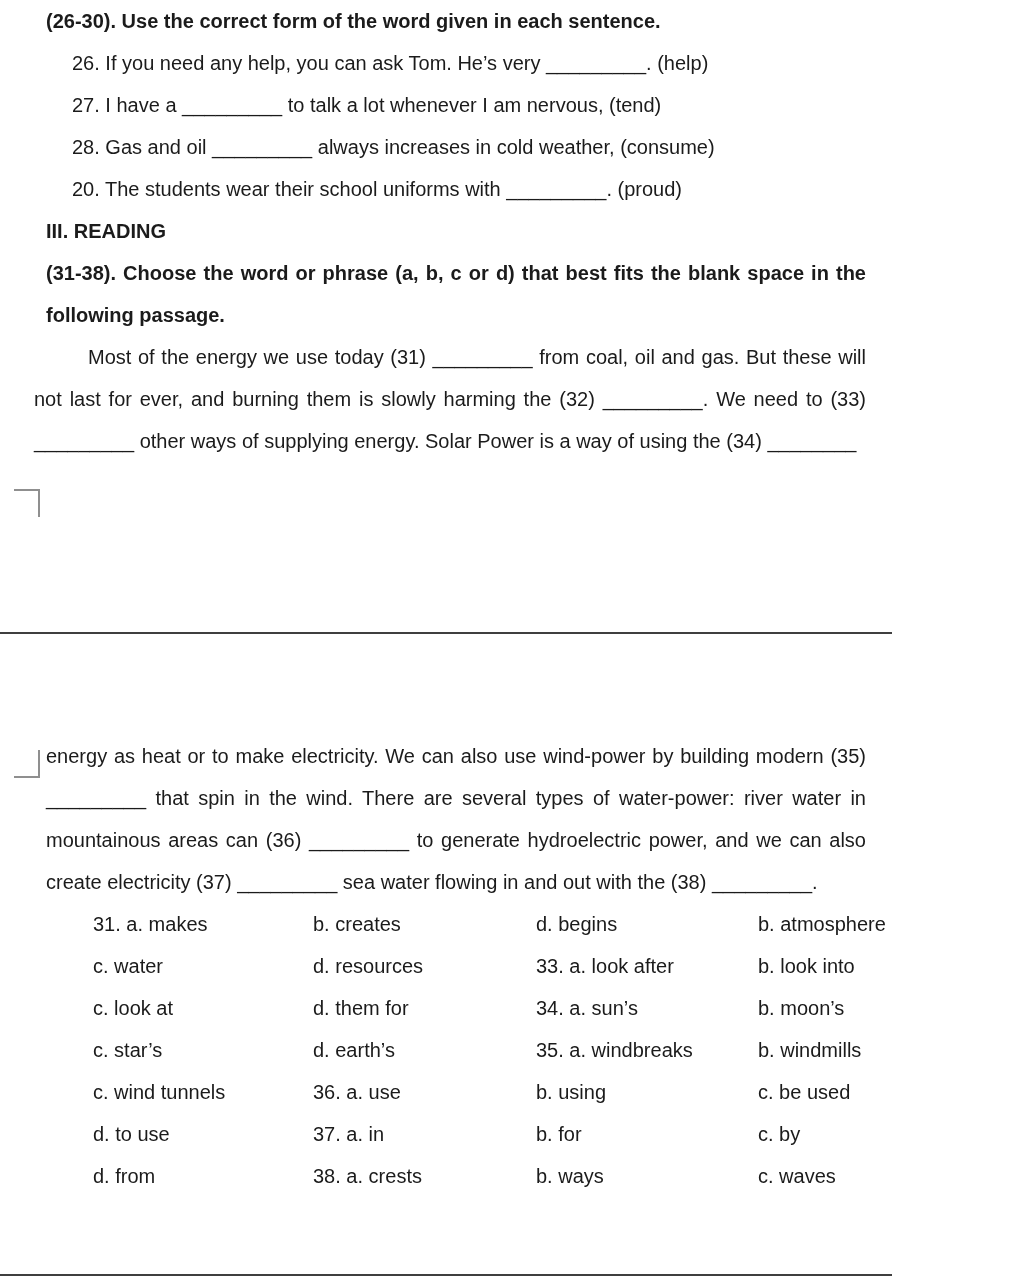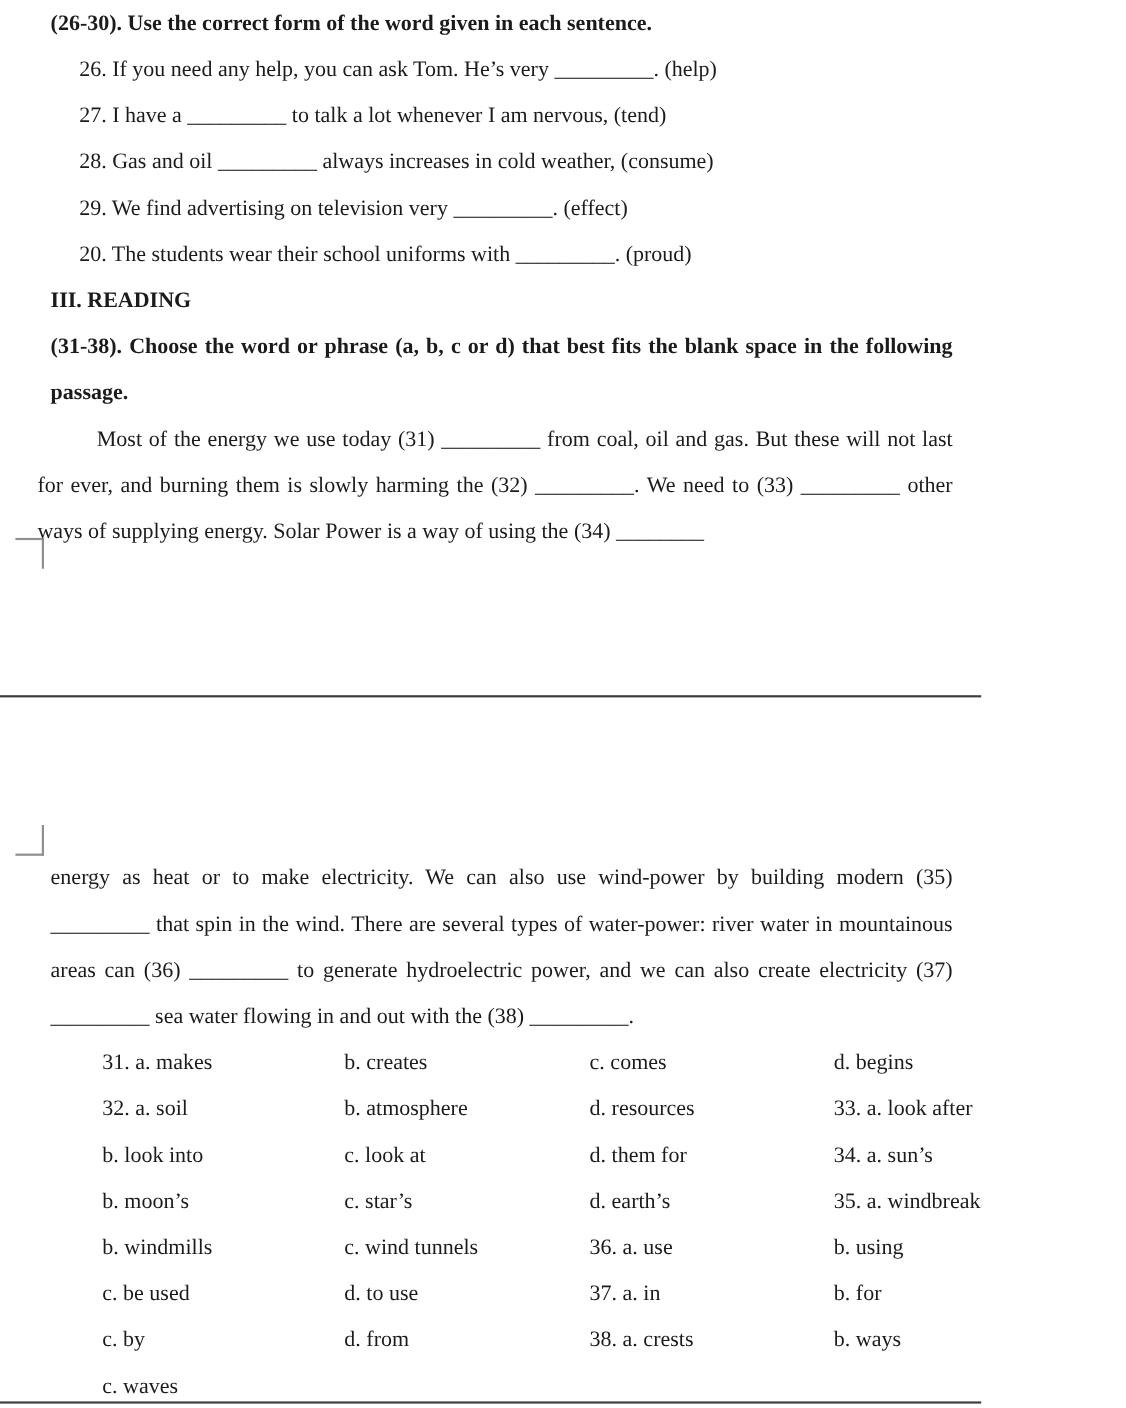--- a/index.html
+++ b/index.html
@@ -2,21 +2,21 @@
 <html><head>
 <meta charset="utf-8">
 <style>
   * { box-sizing: border-box; margin: 0; padding: 0; }
   html, body { background: #ffffff; }
   .page {
     position: relative;
     width: 892px;
     height: 1280px;
     background: #ffffff;
-    font-family: Liberation Serif, serif;
+    font-family: Liberation Sans, sans-serif;
     font-size: 20px;
     color: #1b1b1b;
     line-height: 42px;
     overflow: hidden;
   }
   .content { position: relative; z-index: 2; }
   .heading {
     font-weight: 700;
     margin: 0 26px 0 46px;
   }
@@ -69,41 +69,39 @@
     <div class="hline hline-bottom"></div>
   </div>
 
   <div class="content">
 
     <div class="heading">(26-30). Use the correct form of the word given in each sentence.</div>
 
     <div class="item">26. If you need any help, you can ask Tom. He’s very _________. (help)</div>
     <div class="item">27. I have a _________ to talk a lot whenever I am nervous, (tend)</div>
     <div class="item">28. Gas and oil _________ always increases in cold weather, (consume)</div>
-    <div class="item">29. We find advertising on television very _________. (effect)</div>
     <div class="item">20. The students wear their school uniforms with _________. (proud)</div>
 
     <div class="heading">III. READING</div>
 
     <div class="para bold">(31-38). Choose the word or phrase (a, b, c or d) that best fits the blank space in the following passage.</div>
 
     <div class="para indent">Most of the energy we use today (31) _________ from coal, oil and gas. But these will not last for ever, and burning them is slowly harming the (32) _________. We need to (33) _________ other ways of supplying energy. Solar Power is a way of using the (34) ________</div>
 
     <div class="spacer"></div>
 
     <div class="para">energy as heat or to make electricity. We can also use wind-power by building modern (35) _________ that spin in the wind. There are several types of water-power: river water in mountainous areas can (36) _________ to generate hydroelectric power, and we can also create electricity (37) _________ sea water flowing in and out with the (38) _________.</div>
 
     <div class="options">
       <span class="opt">31. a. makes</span>
       <span class="opt">b. creates</span>
-      <span class="opt">c. comes</span>
       <span class="opt">d. begins</span>
 
-      <span class="opt">32. a. soil</span>
       <span class="opt">b. atmosphere</span>
+      <span class="opt">c. water</span>
       <span class="opt">d. resources</span>
 
       <span class="opt">33. a. look after</span>
       <span class="opt">b. look into</span>
       <span class="opt">c. look at</span>
       <span class="opt">d. them for</span>
 
       <span class="opt">34. a. sun’s</span>
       <span class="opt">b. moon’s</span>
       <span class="opt">c. star’s</span>

